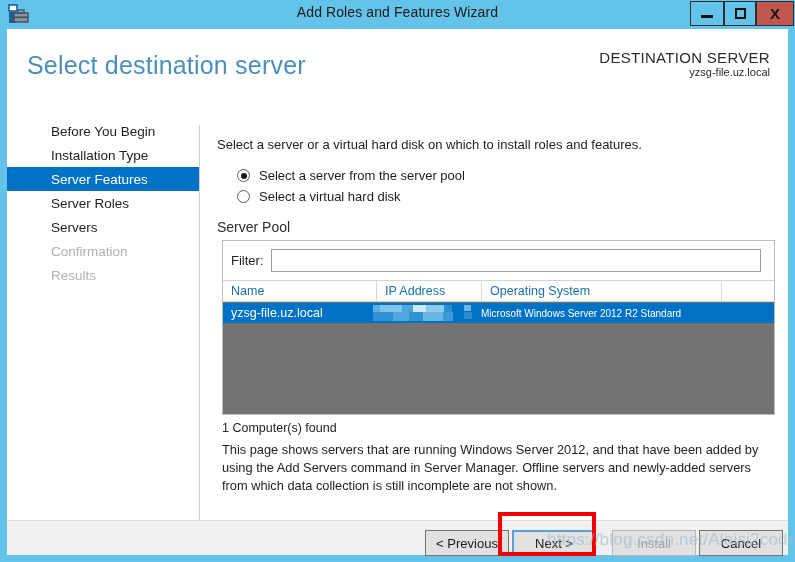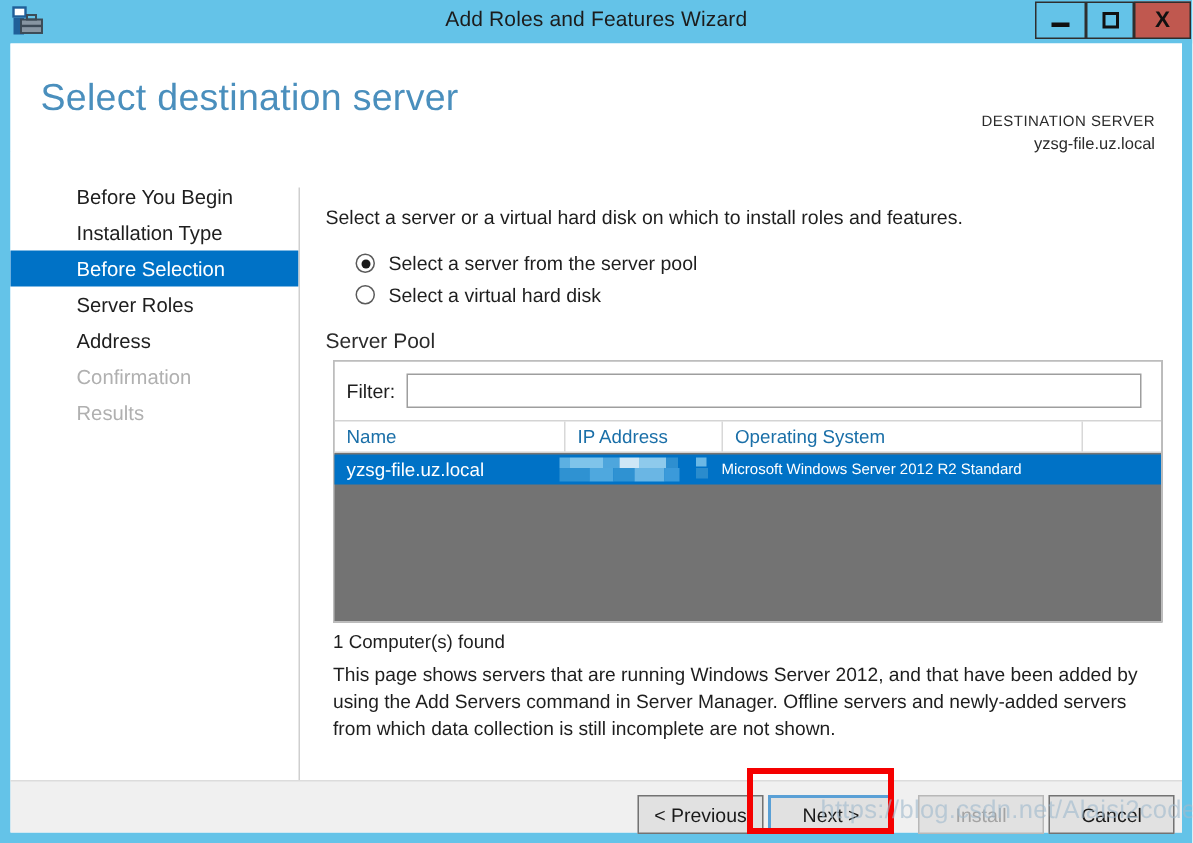--- a/index.html
+++ b/index.html
@@ -99,24 +99,23 @@
     letter-spacing: 0.2px;
     white-space: nowrap;
   }
   #dest-block {
     position: absolute;
     right: 18px; top: 21px;
     text-align: right;
     line-height: 15px;
   }
   #dest-label {
-    font-size: 10px;
+    font-size: 15px;
     color: #2b2b2b;
     letter-spacing: 0.3px;
-    margin-top: 24px;
   }
   #dest-value {
     font-size: 11px;
     color: #2b2b2b;
   }
 
   
   #navpane {
     position: absolute;
     left: 0; top: 72px;
@@ -402,23 +401,23 @@
       <div id="page-title">Select destination server</div>
       <div id="dest-block">
         <div id="dest-label">DESTINATION SERVER</div>
         <div id="dest-value">yzsg-file.uz.local</div>
       </div>
     </div>
 
     <div id="navpane">
       <div class="nav-item" style="top:18px">Before You Begin</div>
       <div class="nav-item" style="top:42px">Installation Type</div>
-      <div class="nav-item selected" style="top:66px">Before Selection</div>
+      <div class="nav-item selected" style="top:66px">Server Features</div>
       <div class="nav-item" style="top:90px">Server Roles</div>
-      <div class="nav-item" style="top:114px">Address</div>
+      <div class="nav-item" style="top:114px">Servers</div>
       <div class="nav-item disabled" style="top:138px">Confirmation</div>
       <div class="nav-item disabled" style="top:162px">Results</div>
     </div>
     <div id="nav-divider"></div>
 
     <div id="content">
 
       <div id="intro-text">Select a server or a virtual hard disk on which to install roles and features.</div>
 
       <div class="radio-row" id="radio-pool">

